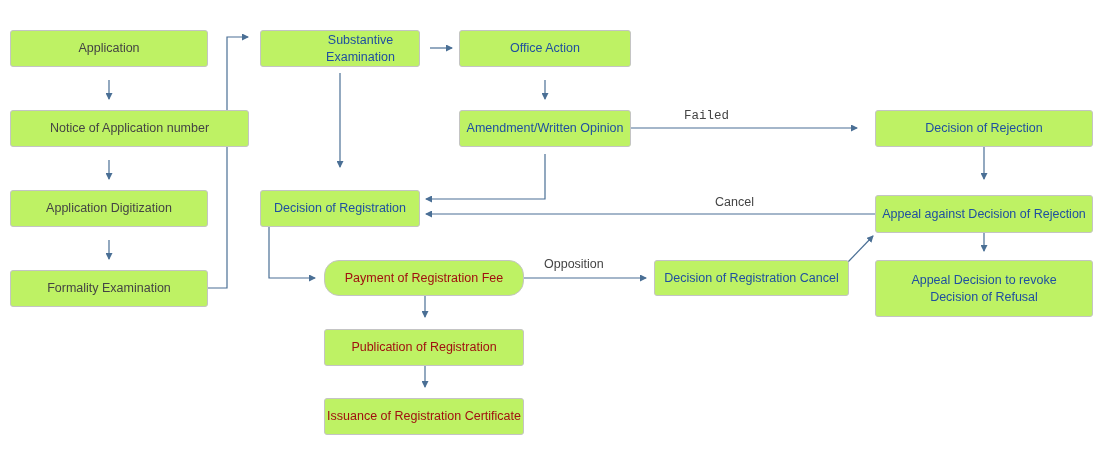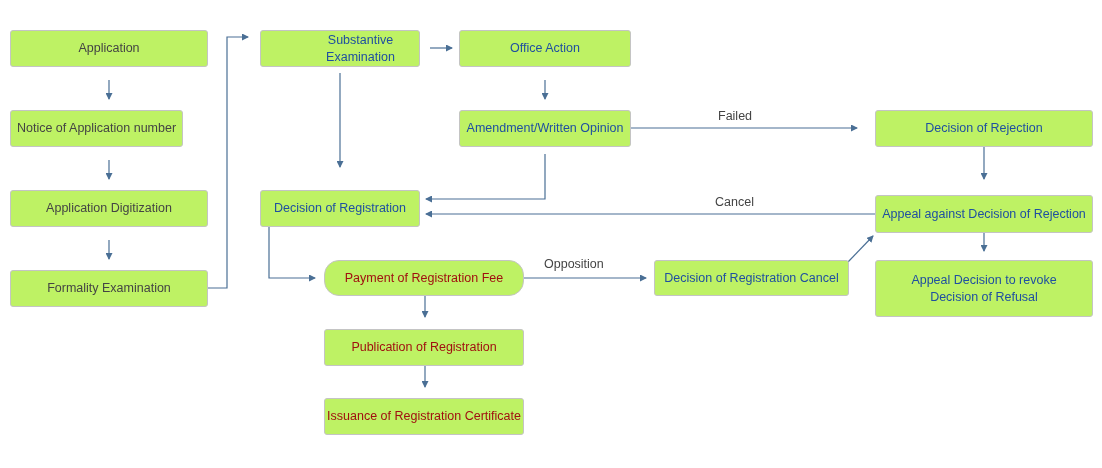--- a/index.html
+++ b/index.html
@@ -36,34 +36,34 @@
     <path d="M984,233 V251" marker-end="url(#ah)"></path>
     <path d="M269,227 V278 H315" marker-end="url(#ah)"></path>
     <path d="M524,278 H646" marker-end="url(#ah)"></path>
     <path d="M848,262 L873,236" marker-end="url(#ah)"></path>
     <path d="M425,296 V317" marker-end="url(#ah)"></path>
     <path d="M425,366 V387" marker-end="url(#ah)"></path>
   </g>
 </svg>
 
 <div class="node gray" style="left:10px;top:30px;width:198px;height:37px;">Application</div>
-<div class="node gray" style="left:10px;top:110px;width:173px;height:37px;">Notice of Application number</div>
+<div class="node gray" style="left:10px;top:110px;width:239px;height:37px;">Notice of Application number</div>
 <div class="node gray" style="left:10px;top:190px;width:198px;height:37px;">Application Digitization</div>
 <div class="node gray" style="left:10px;top:270px;width:198px;height:37px;">Formality Examination</div>
 
 <div class="node blue" style="left:260px;top:30px;width:160px;height:37px;padding-left:41px;">Substantive Examination</div>
 <div class="node blue" style="left:459px;top:30px;width:172px;height:37px;">Office Action</div>
 <div class="node blue" style="left:459px;top:110px;width:172px;height:37px;text-align:right;">Amendment/Written Opinion</div>
 <div class="node blue" style="left:260px;top:190px;width:160px;height:37px;">Decision of Registration</div>
 
 <div class="node red" style="left:324px;top:260px;width:200px;height:36px;border-radius:15px;">Payment of Registration Fee</div>
 <div class="node red" style="left:324px;top:329px;width:200px;height:37px;">Publication of Registration</div>
 <div class="node red" style="left:324px;top:398px;width:200px;height:37px;">Issuance of Registration Certificate</div>
 
 <div class="node blue" style="left:654px;top:260px;width:195px;height:36px;">Decision of Registration Cancel</div>
 
 <div class="node blue" style="left:875px;top:110px;width:218px;height:37px;">Decision of Rejection</div>
 <div class="node blue" style="left:875px;top:195px;width:218px;height:38px;">Appeal against Decision of Rejection</div>
 <div class="node blue" style="left:875px;top:260px;width:218px;height:57px;padding:0 30px;">Appeal Decision to revoke Decision of Refusal</div>
 
-<div class="elabel" style="left:718px;top:109px;">Failed</div>
+<div class="elabel" style="left:684px;top:109px;font-family:Liberation Mono, monospace;">Failed</div>
 <div class="elabel" style="left:715px;top:195px;">Cancel</div>
 <div class="elabel" style="left:544px;top:257px;">Opposition</div>
 
 </body></html>

